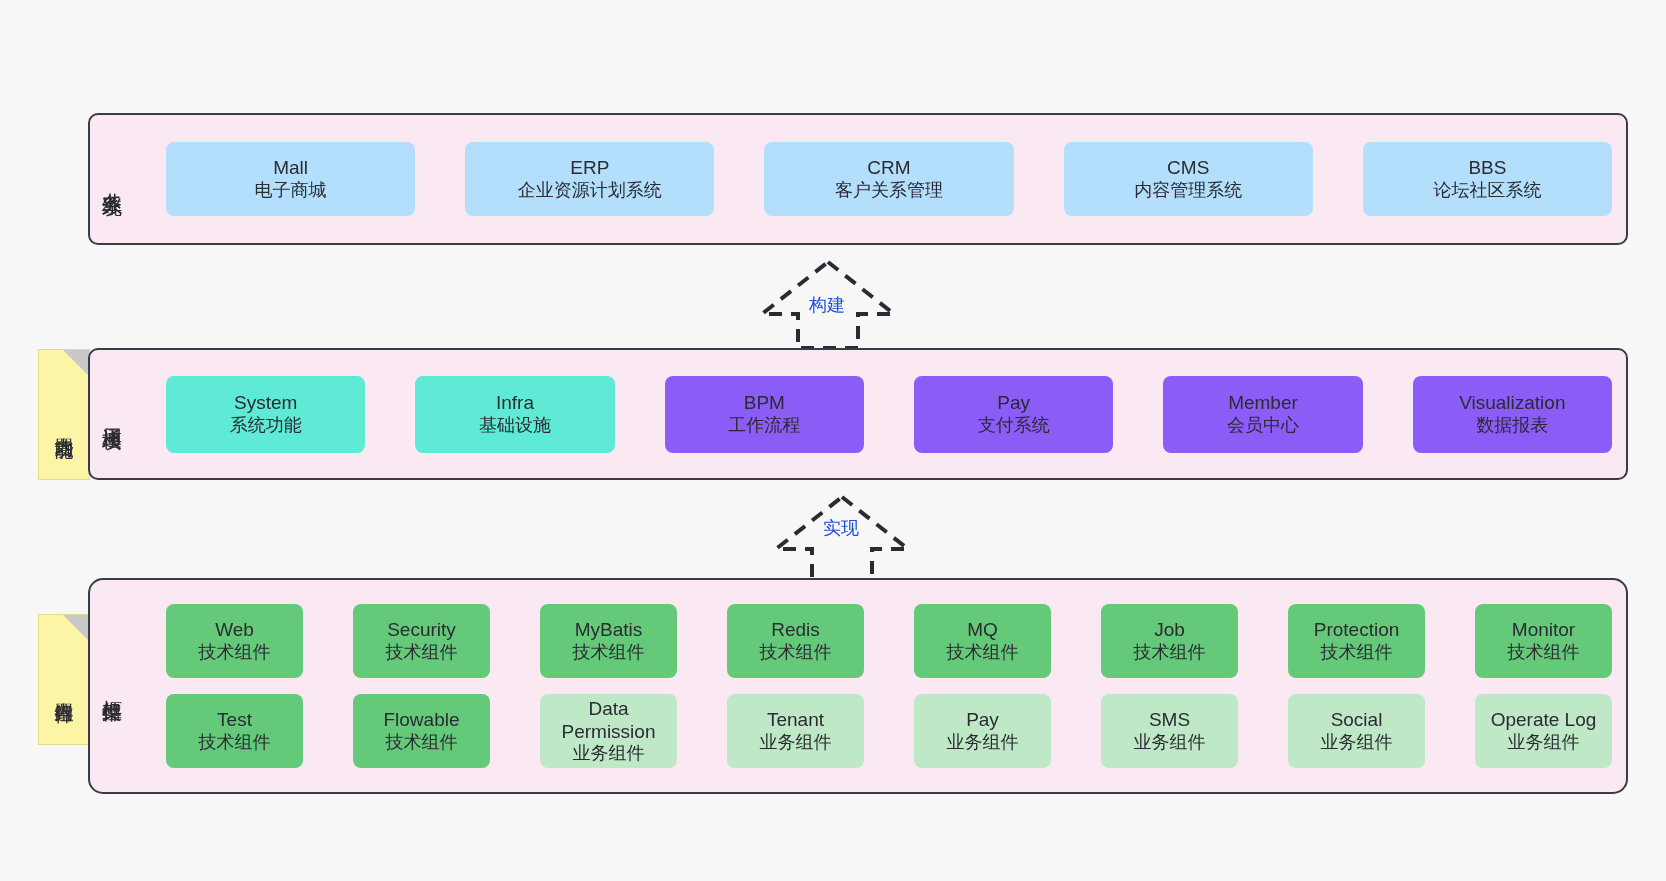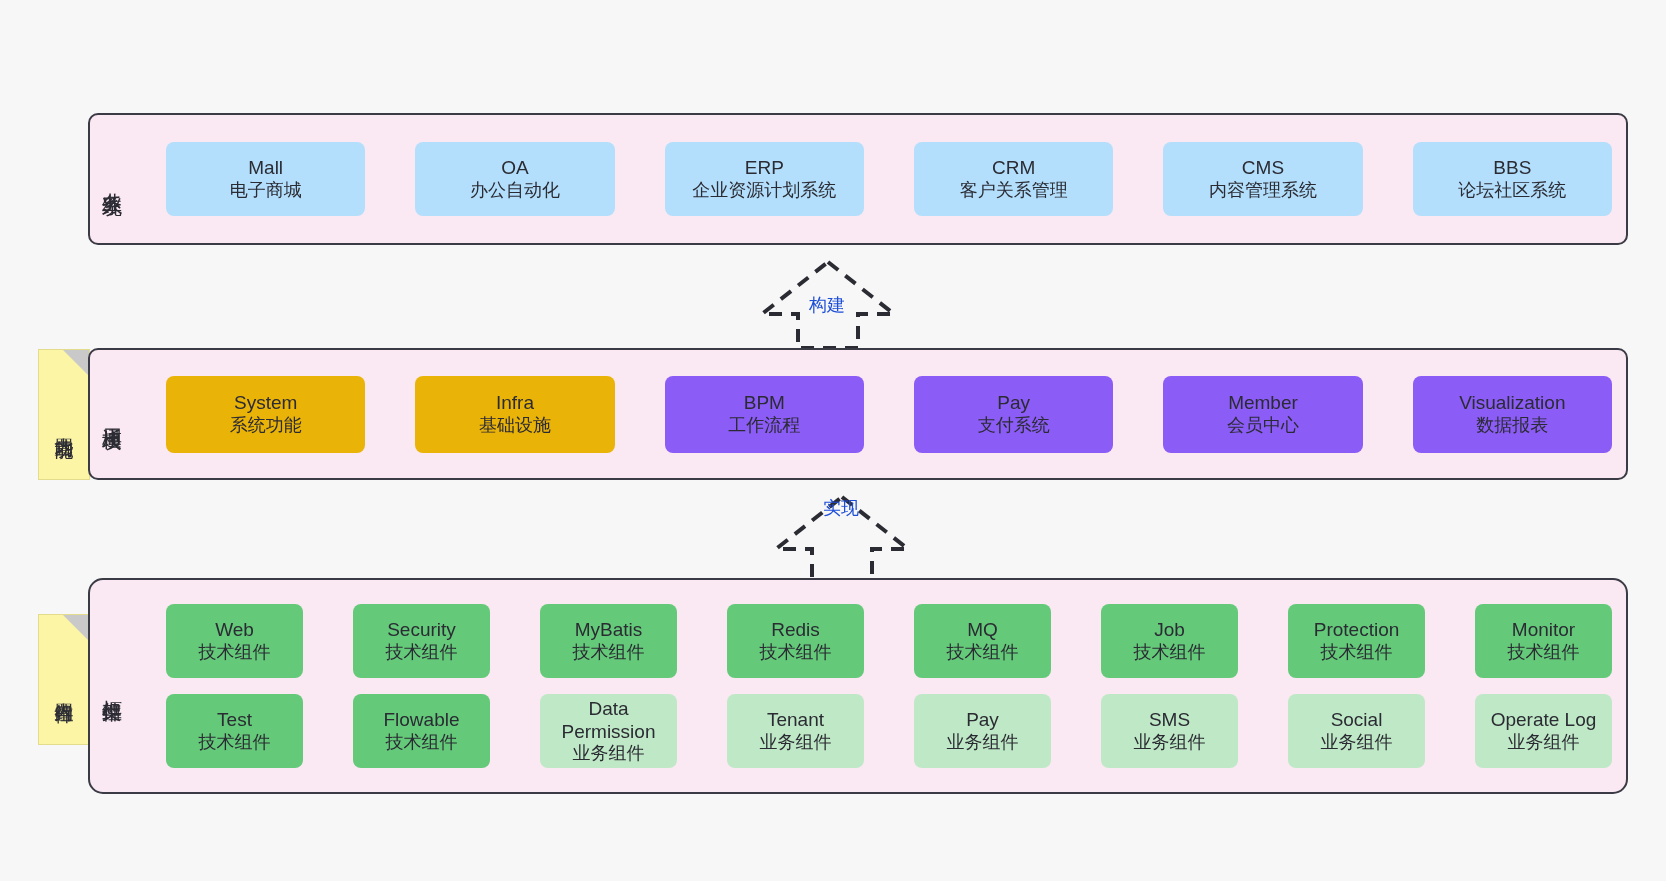--- a/index.html
+++ b/index.html
@@ -85,21 +85,21 @@
     white-space: nowrap;
   }
   .card .t2 {
     font-size: 18px;
     line-height: 1.22;
     white-space: nowrap;
   }
   .card.wrapped .t1 { white-space: normal; }
 
   .c-blue   { background: #b3dffc; }
-  .c-red    { background: #eab308; }
+  .c-red    { background: #5eead4; }
   .c-pink   { background: #8b5cf6; }
   .c-green  { background: #64ca79; }
   .c-lgreen { background: #bfe9c6; }
 
   
   .note {
     position: absolute;
     background: #fbf5a5;
     border: 1px solid #e3dc8d;
     box-sizing: border-box;
@@ -146,24 +146,20 @@
 
   <div class="layer" id="layer-business" style="left:88px; top:113px; width:1540px; height:132px;">
     <div class="layer-title">业务系统</div>
     <div class="layer-body">
       <div class="row">
         <div class="card c-blue" style="height:74px;">
           <div class="t1">Mall</div>
           <div class="t2">电子商城</div>
         </div>
         <div class="card c-blue" style="height:74px;">
-          <div class="t1">OA</div>
-          <div class="t2">办公自动化</div>
-        </div>
-        <div class="card c-blue" style="height:74px;">
           <div class="t1">ERP</div>
           <div class="t2">企业资源计划系统</div>
         </div>
         <div class="card c-blue" style="height:74px;">
           <div class="t1">CRM</div>
           <div class="t2">客户关系管理</div>
         </div>
         <div class="card c-blue" style="height:74px;">
           <div class="t1">CMS</div>
           <div class="t2">内容管理系统</div>
@@ -218,21 +214,21 @@
         </div>
       </div>
     </div>
   </div>
 
   <div class="arrow" style="left:772px; top:493px; width:140px; height:92px;">
     <svg width="140" height="92" viewBox="0 0 140 92" aria-hidden="true">
       <path d="M 70 4 L 136 56 L 100 56 L 100 90 L 40 90 L 40 56 L 4 56 Z" fill="none" stroke="#2b2b33" stroke-width="4" stroke-dasharray="13 9" stroke-linecap="butt" stroke-linejoin="miter"></path>
     </svg>
   </div>
-  <div class="arrow-label" style="left:823px; top:496px;">实现</div>
+  <div class="arrow-label" style="left:823px; top:516px;">实现</div>
 
   <div class="note" style="left:38px; top:614px; width:52px; height:131px;">
     <span class="fold"></span>
     <span class="note-text">内置组件</span>
   </div>
 
   <div class="layer" id="layer-framework" style="left:88px; top:578px; width:1540px; height:216px;border-radius:15px;">
     <div class="layer-title">框架组件</div>
     <div class="layer-body">
 

